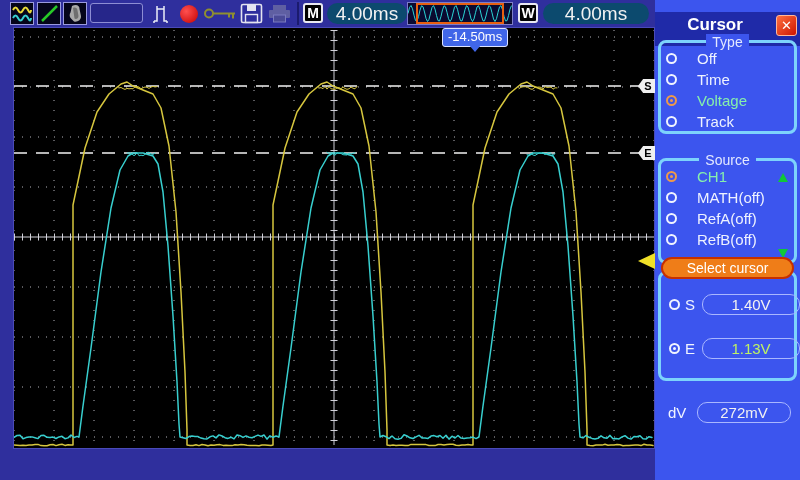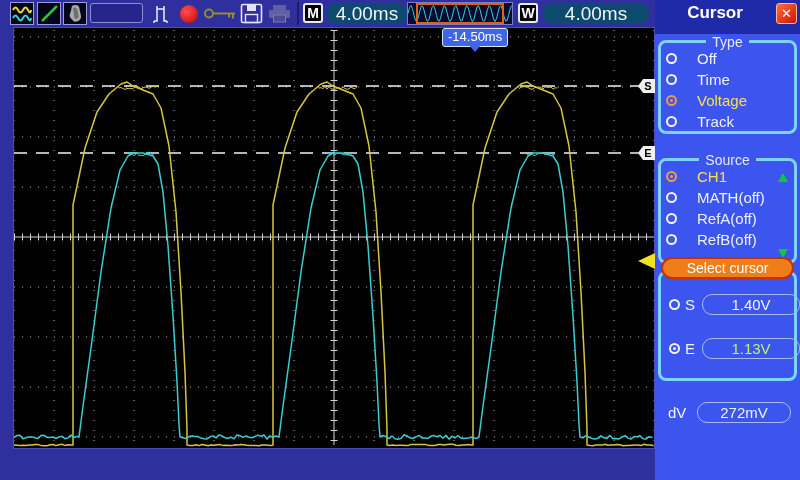--- a/index.html
+++ b/index.html
@@ -35,36 +35,36 @@
   .tag{position:absolute;left:638px;width:17px;height:14px;background:#f0f0f0;
        clip-path:polygon(0 50%,30% 0,100% 0,100% 100%,30% 100%);color:#000;font-size:11px;
        font-weight:bold;display:flex;align-items:center;justify-content:center;
        padding-left:3px;box-sizing:border-box;z-index:5;}
   .ch-triangle{position:absolute;left:638px;top:253px;width:17px;height:16px;background:#f0e028;
        clip-path:polygon(0 50%,100% 0,100% 100%);z-index:5;}
   
   .bottombar{position:absolute;left:0;top:449px;width:655px;height:31px;background:#2f2f9d;}
   
   .sidebar{position:absolute;left:655px;top:0;width:145px;height:480px;background:#3c55ee;z-index:6;}
-  .sb-header{position:absolute;left:0;top:0;width:145px;height:34px;background:#1f2aa8;}
+  .sb-header{position:absolute;left:0;top:12px;width:145px;height:34px;background:#1f2aa8;}
   .sb-title{position:absolute;left:0;top:3px;width:120px;text-align:center;color:#fff;
             font-size:17px;font-weight:bold;}
   .close-btn{position:absolute;right:3px;top:3px;width:21px;height:21px;border-radius:3px;
              background:linear-gradient(135deg,#ff7040,#cc1400);border:1px solid #ffb79a;
              color:#fff;font-weight:bold;font-size:13px;display:flex;align-items:center;
              justify-content:center;box-sizing:border-box;}
   .section{position:absolute;left:3px;width:139px;border:3px solid #7dd3fc;border-radius:8px;
            box-sizing:border-box;}
   .sec-title{position:absolute;top:-9px;left:0;right:0;text-align:center;font-size:14px;color:#e3e9ff;}
   .sec-title span{background:#3c55ee;padding:0 6px;}
   .sec-items{padding:5px 0 0 5px;}
   .opt{display:flex;align-items:center;gap:20px;height:21px;color:#eef2ff;font-size:15px;}
   .radio{width:11px;height:11px;border:2px solid #f0f4ff;border-radius:50%;box-sizing:border-box;
          position:relative;flex:none;}
-  .opt.sel{color:#fde047;} .opt.sel .radio{border-color:#ee9a4a;}
+  .opt.sel{color:#86efac;} .opt.sel .radio{border-color:#ee9a4a;}
   .opt.sel .radio::after,.radio.on::after{content:"";position:absolute;inset:2px;border-radius:50%;background:#ee9a4a;}
   .radio.on{border-color:#f0f4ff;} .radio.on::after{background:#f0f4ff;}
   .arrow{position:absolute;right:6px;width:0;height:0;border-left:5px solid transparent;
          border-right:5px solid transparent;}
   .arrow.up{border-bottom:9px solid #10c838;}
   .arrow.down{border-top:9px solid #10c838;}
   .pill{position:absolute;left:6px;top:257px;width:133px;height:22px;border-radius:11px;
         background:#ef7d18;border:2px solid #c63000;color:#fff;font-size:14px;display:flex;
         align-items:center;justify-content:center;box-sizing:border-box;z-index:2;}
   .srow{position:absolute;display:flex;align-items:center;gap:5px;color:#f0f4ff;font-size:15px;}

